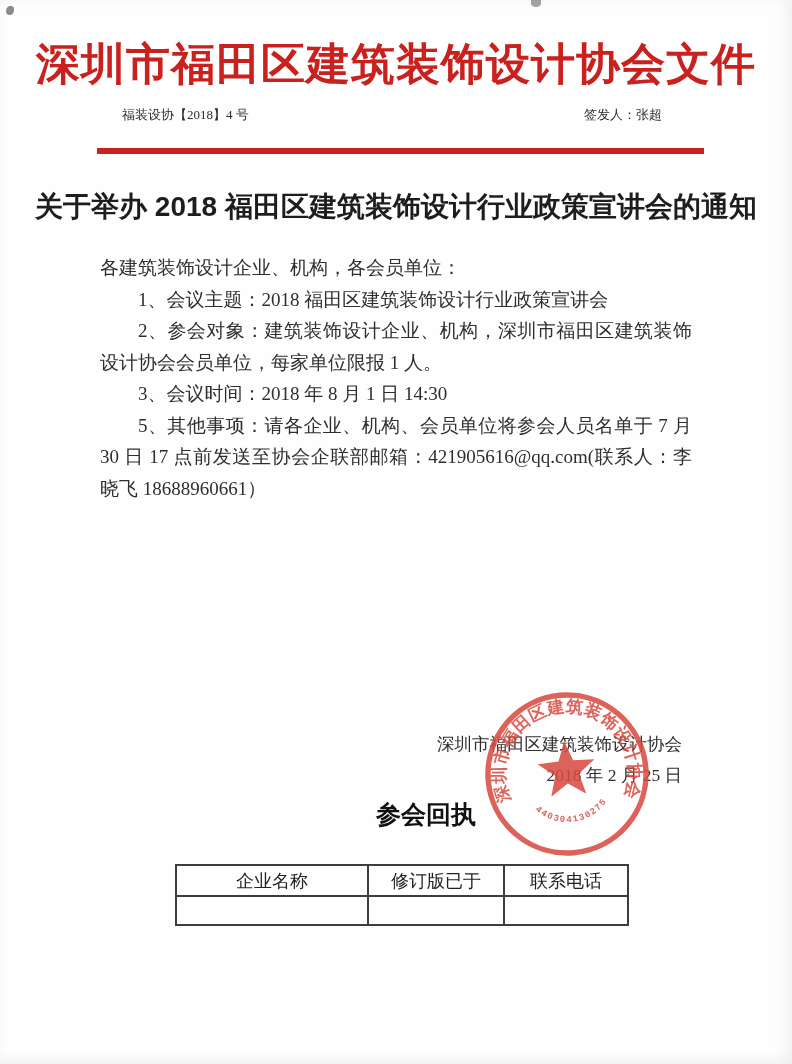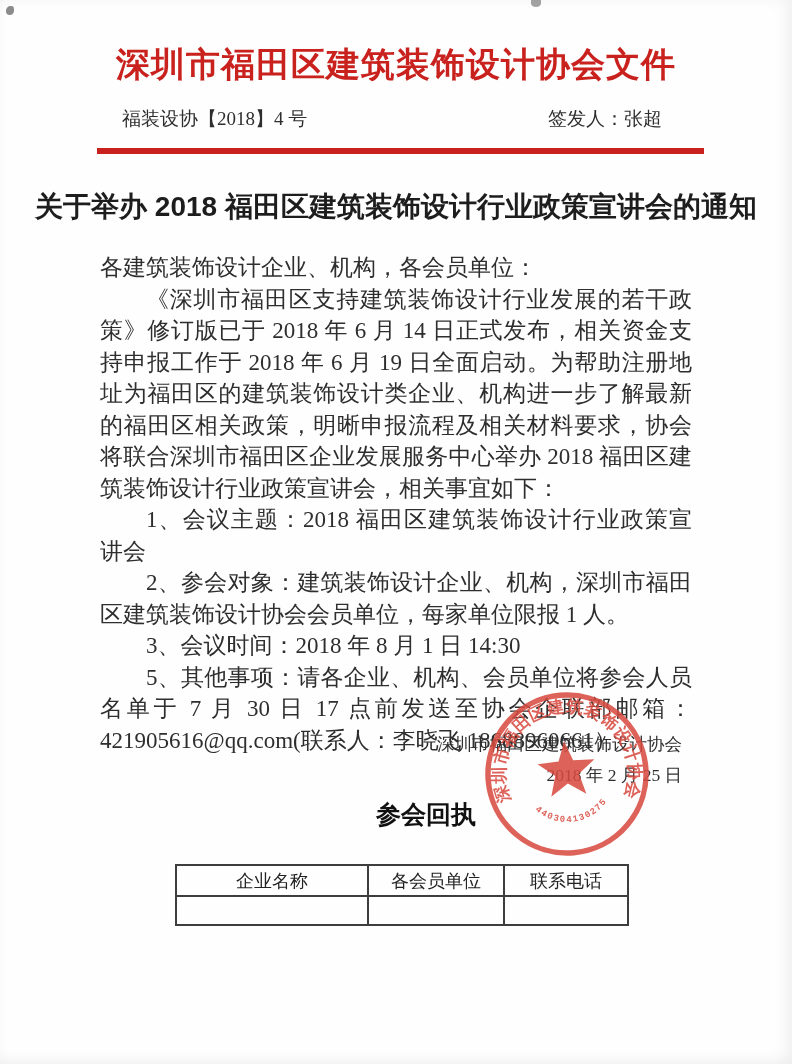--- a/index.html
+++ b/index.html
@@ -19,41 +19,41 @@
     box-shadow: inset -8px 0 14px rgba(0,0,0,.04), inset 0 -6px 12px rgba(0,0,0,.03);
   }
   .artifact { position: absolute; background: #5a5a5a; }
   .artifact-tl { left: 6px; top: 6px; width: 8px; height: 9px; border-radius: 60% 40% 55% 50%; opacity: .7; }
   .artifact-tr { left: 531px; top: 0; width: 10px; height: 7px; border-radius: 0 0 50% 50%; opacity: .55; }
 
   .org-header {
     position: absolute; top: 44px; left: 0; width: 100%;
     margin: 0; text-align: center;
     font-family: "Liberation Sans", sans-serif;
-    font-weight: bold; font-size: 34px; line-height: 40px;
+    font-weight: bold; font-size: 44px; line-height: 40px;
     color: var(--red); letter-spacing: 1px;
   }
   .ref-row {
     position: absolute; top: 106px; left: 122px; width: 540px;
     display: flex; justify-content: space-between;
-    font-size: 19px; color: var(--ink);
+    font-size: 13px; color: var(--ink);
   }
   .red-rule {
     position: absolute; top: 148px; left: 97px;
     width: 607px; height: 6px; background: var(--red);
   }
   .doc-title {
     position: absolute; top: 188px; left: 0; width: 100%;
     margin: 0; text-align: center;
     font-family: "Liberation Sans", sans-serif;
     font-weight: bold; font-size: 28px; color: #1d1d1d;
   }
   .body-text {
     position: absolute; top: 252px; left: 100px; width: 592px;
-    font-size: 23px; line-height: 31.5px; color: var(--ink);
+    font-size: 19px; line-height: 31.5px; color: var(--ink);
     text-align: justify;
   }
   .body-text p { margin: 0; text-indent: 2em; }
   .body-text p.salutation { text-indent: 0; }
 
   .signature {
     position: absolute; top: 729px; right: 110px;
     text-align: right; font-size: 17.5px; line-height: 31px; color: var(--ink);
   }
   .stamp {
@@ -106,21 +106,20 @@
     <span>签发人：张超</span>
   </div>
 
   <div class="red-rule"></div>
 
   <h2 class="doc-title">关于举办 2018 福田区建筑装饰设计行业政策宣讲会的通知</h2>
 
   <div class="body-text">
     <p class="salutation">各建筑装饰设计企业、机构，各会员单位：</p>
     <div>
-        <p>《深圳市福田区支持建筑装饰设计行业发展的若干政策》修订版已于 2018 年 6 月 14 日正式发布，相关资金支持申报工作于 2018 年 6 月 19 日全面启动。为帮助注册地址为福田区的建筑装饰设计类企业、机构进一步了解最新的福田区相关政策，明晰申报流程及相关材料要求，协会将联合深圳市福田区企业发展服务中心举办 2018 福田区建筑装饰设计行业政策宣讲会，相关事宜如下：</p>
         <p>1、会议主题：2018 福田区建筑装饰设计行业政策宣讲会</p>
         <p>2、参会对象：建筑装饰设计企业、机构，深圳市福田区建筑装饰设计协会会员单位，每家单位限报 1 人。</p>
         <p>3、会议时间：2018 年 8 月 1 日 14:30</p>
         <p>5、其他事项：请各企业、机构、会员单位将参会人员名单于 7 月 30 日 17 点前发送至协会企联部邮箱：421905616@qq.com(联系人：李晓飞 18688960661）</p>
       </div>
   </div>
 
   <div class="signature">
     <div>深圳市福田区建筑装饰设计协会</div>
     <div>2018 年 2 月 25 日</div>
@@ -147,21 +146,21 @@
 
   <table class="reply-table">
     <colgroup>
         <col>
         <col>
         <col>
       </colgroup>
     <thead>
       <tr>
           <th>企业名称</th>
-          <th>各会员单位</th>
+          <th>修订版已于</th>
           <th>联系电话</th>
         </tr>
     </thead>
     <tbody>
       <tr>
           <td></td>
           <td></td>
           <td></td>
         </tr>
     </tbody>

